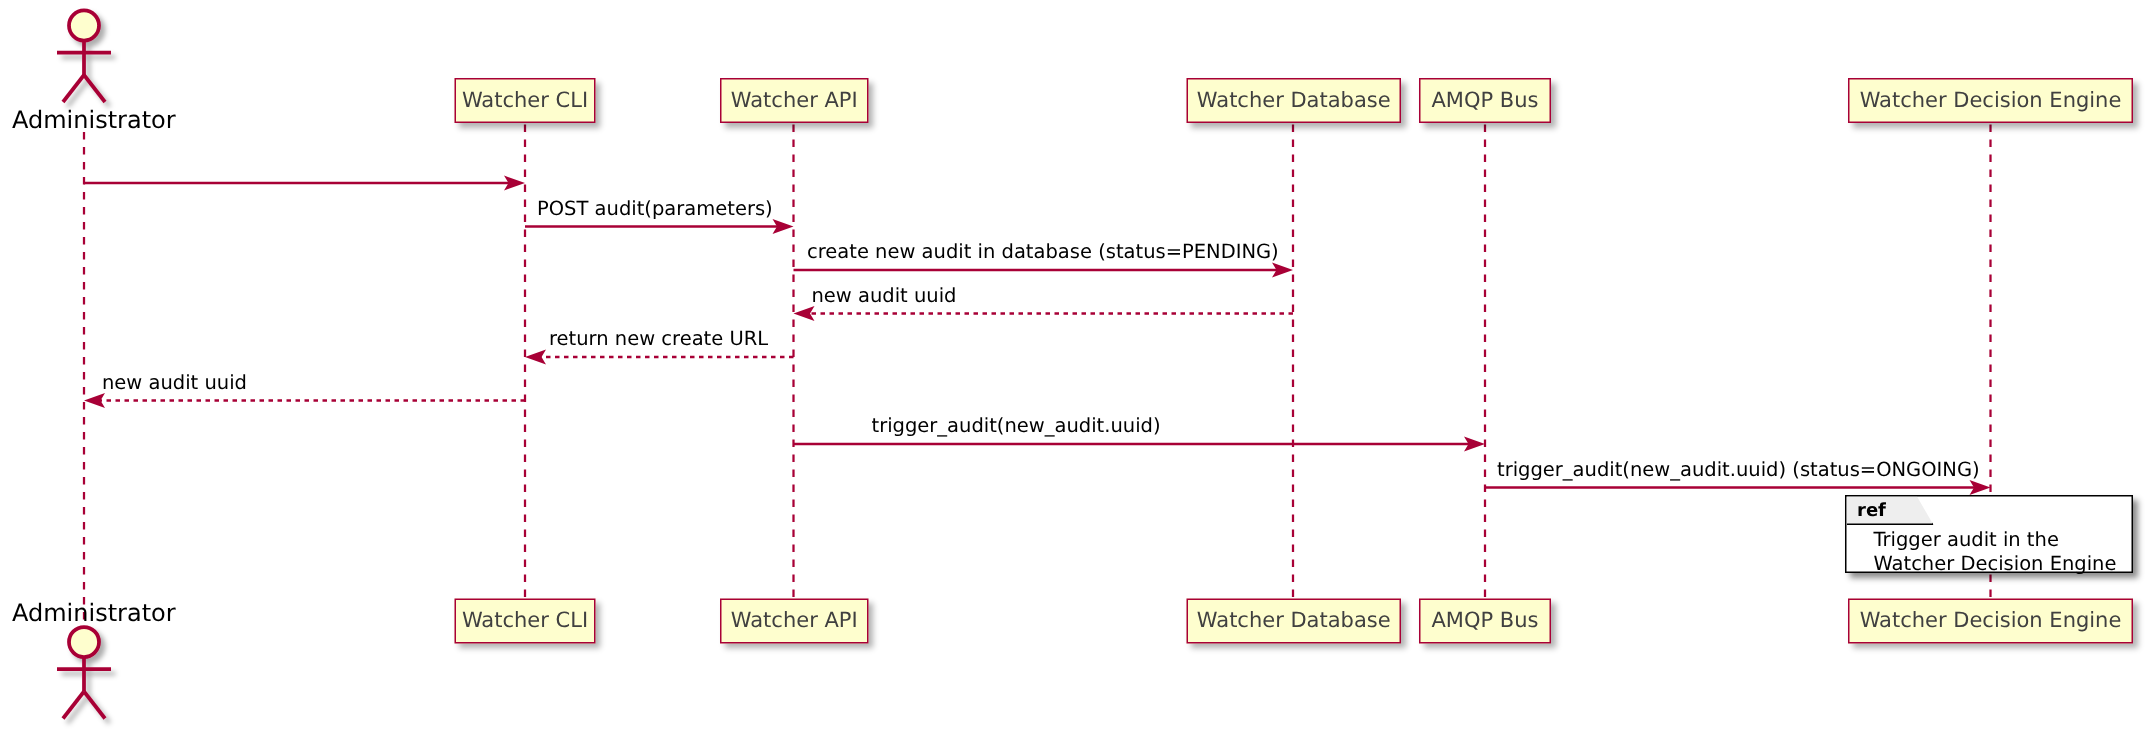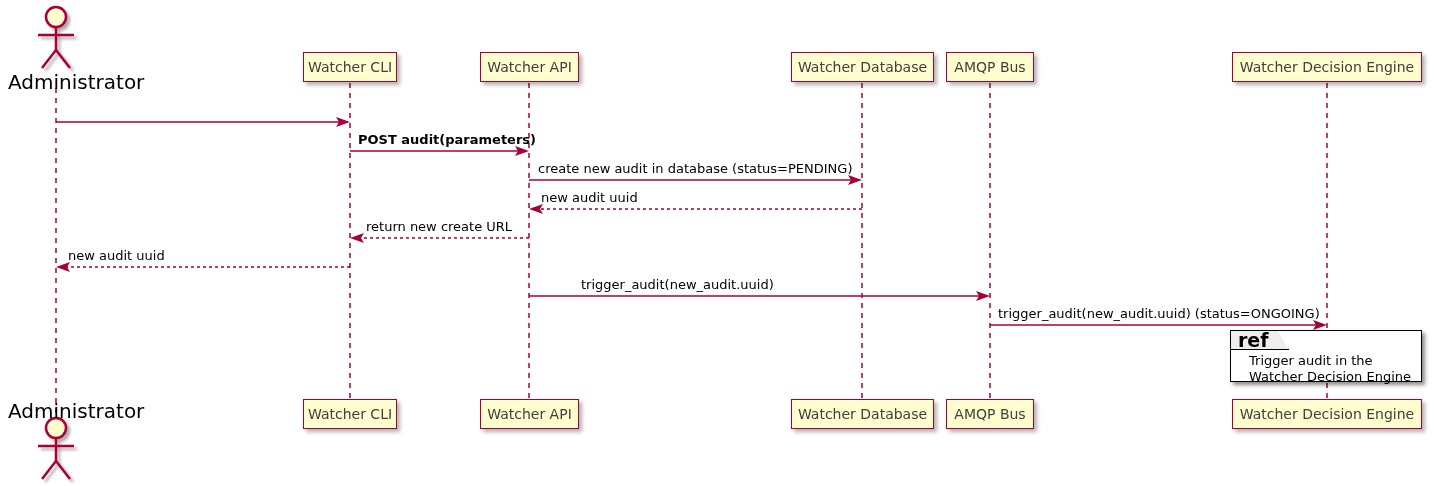--- a/index.html
+++ b/index.html
@@ -35,21 +35,21 @@
     line-height: 1;
     display: flex;
     align-items: center;
     justify-content: center;
     white-space: nowrap;
     box-shadow: 3px 3px 4px rgba(0,0,0,0.30);
     padding: 0 9px;
   }
   .actor-label {
     position: absolute;
-    font-size: 20px;
+    font-size: 16px;
     color: #000000;
     white-space: nowrap;
   }
   .msg-label {
     position: absolute;
     font-size: 13px;
     color: #000000;
     white-space: nowrap;
     line-height: 1;
   }
@@ -67,21 +67,21 @@
     top: 0;
     height: 19px;
     background: #EEEEEE;
     border-right: 1.5px solid #000000;
     border-bottom: 1.5px solid #000000;
     box-sizing: border-box;
     display: flex;
     align-items: center;
     padding-left: 7px;
     padding-right: 20px;
-    font-size: 19px;
+    font-size: 12px;
     font-weight: bold;
     color: #000000;
     clip-path: polygon(0 0, calc(100% - 11px) 0, 100% 100%, 0 100%);
   }
   .ref-body {
     position: absolute;
     left: 0;
     top: 19px;
     width: 100%;
     font-size: 13px;
@@ -180,21 +180,21 @@
   <div class="pbox" style="left:946px; top:52px; width:88px; height:30px;">AMQP Bus</div>
   <div class="pbox" style="left:1232px; top:52px; width:190px; height:30px;">Watcher Decision Engine</div>
 
   <div class="pbox" style="left:303px; top:399px; width:94px; height:30px;">Watcher CLI</div>
   <div class="pbox" style="left:480px; top:399px; width:99px; height:30px;">Watcher API</div>
   <div class="pbox" style="left:791px; top:399px; width:143px; height:30px;">Watcher Database</div>
   <div class="pbox" style="left:946px; top:399px; width:88px; height:30px;">AMQP Bus</div>
   <div class="pbox" style="left:1232px; top:399px; width:190px; height:30px;">Watcher Decision Engine</div>
 
 
-  <div class="msg-label" style="left:358px; top:133px;font-weight:bold;">POST audit(parameters)</div>
+  <div class="msg-label" style="left:358px; top:133px;">POST audit(parameters)</div>
 
   <div class="msg-label" style="left:538px; top:162px;">create new audit in database (status=PENDING)</div>
 
   <div class="msg-label" style="left:541px; top:191px;">new audit uuid</div>
 
   <div class="msg-label" style="left:366px; top:220px;">return new create URL</div>
 
   <div class="msg-label" style="left:68px; top:249px;">new audit uuid</div>
 
   <div class="msg-label" style="left:538px; top:278px;margin-left:43px;">trigger_audit(new_audit.uuid)</div>

